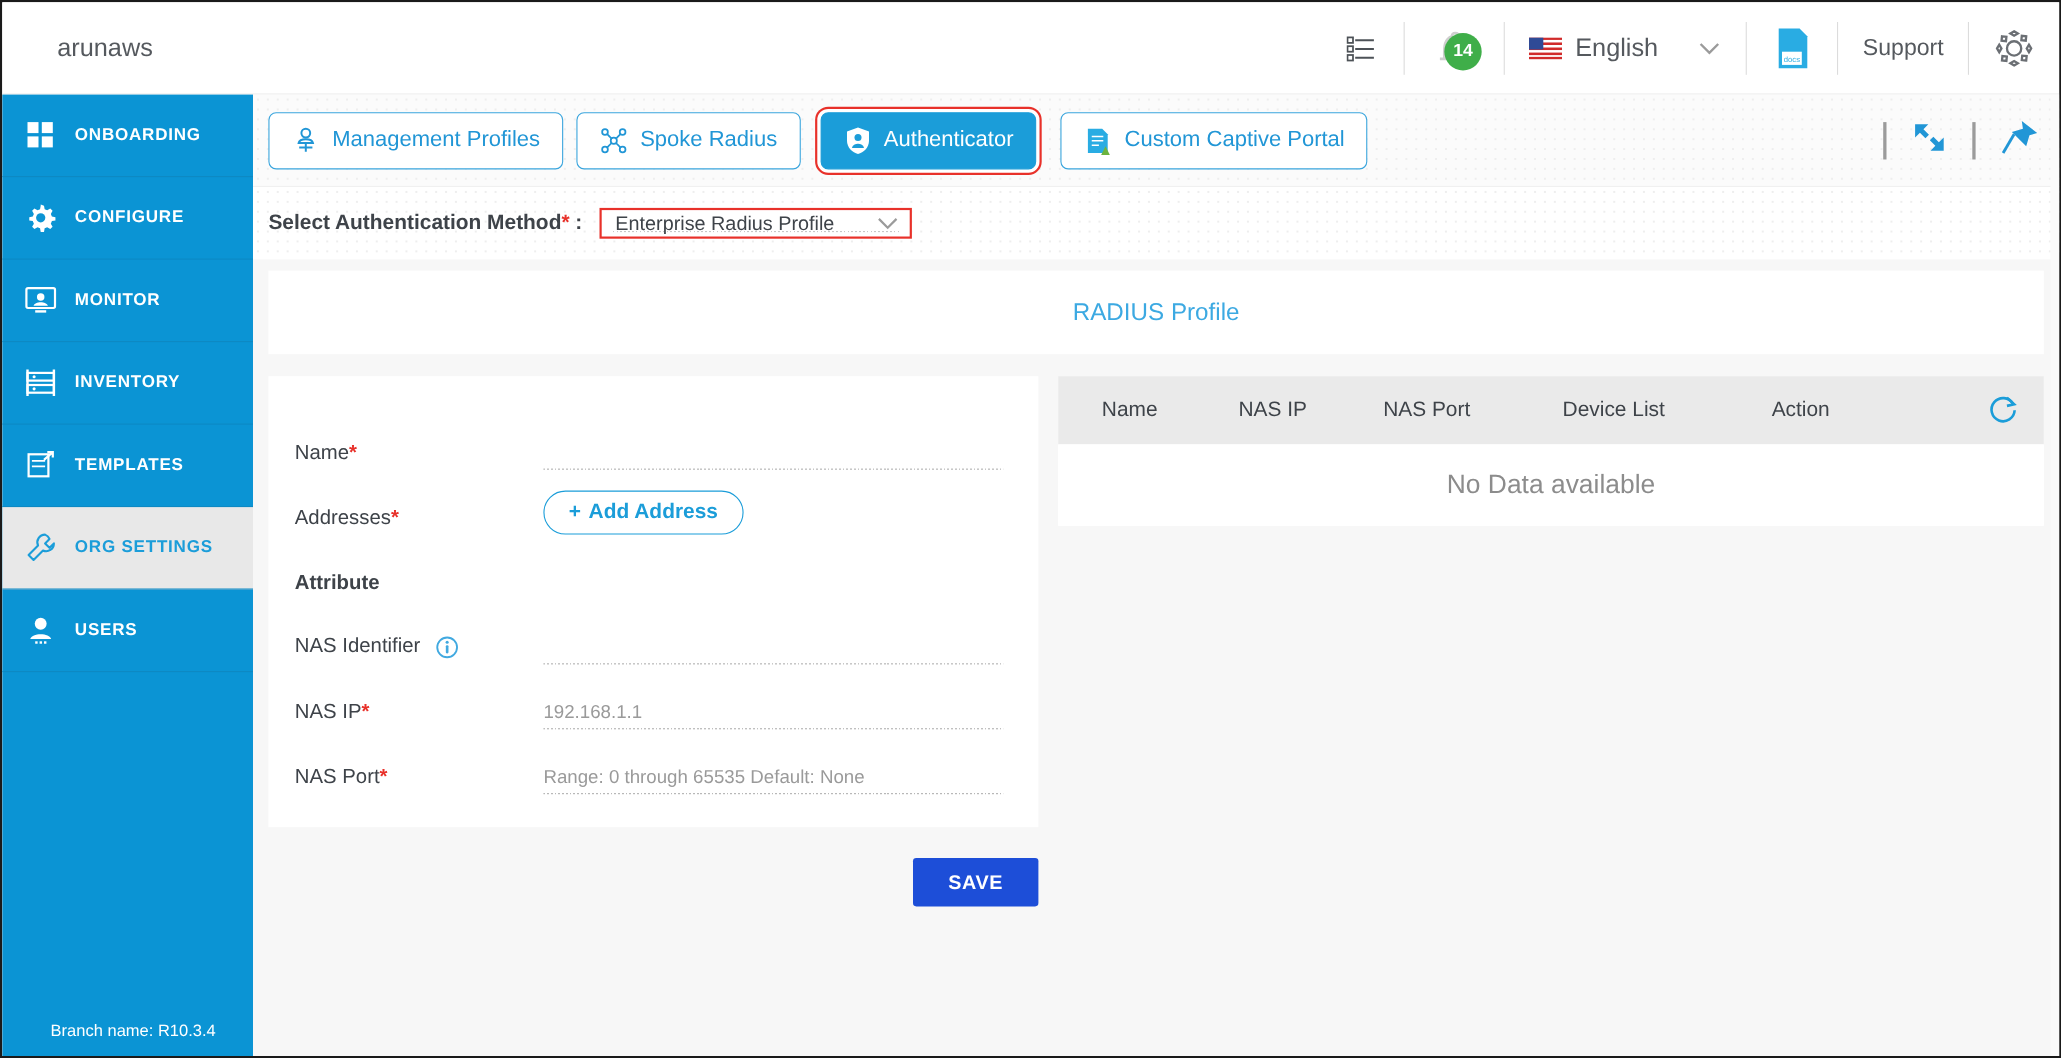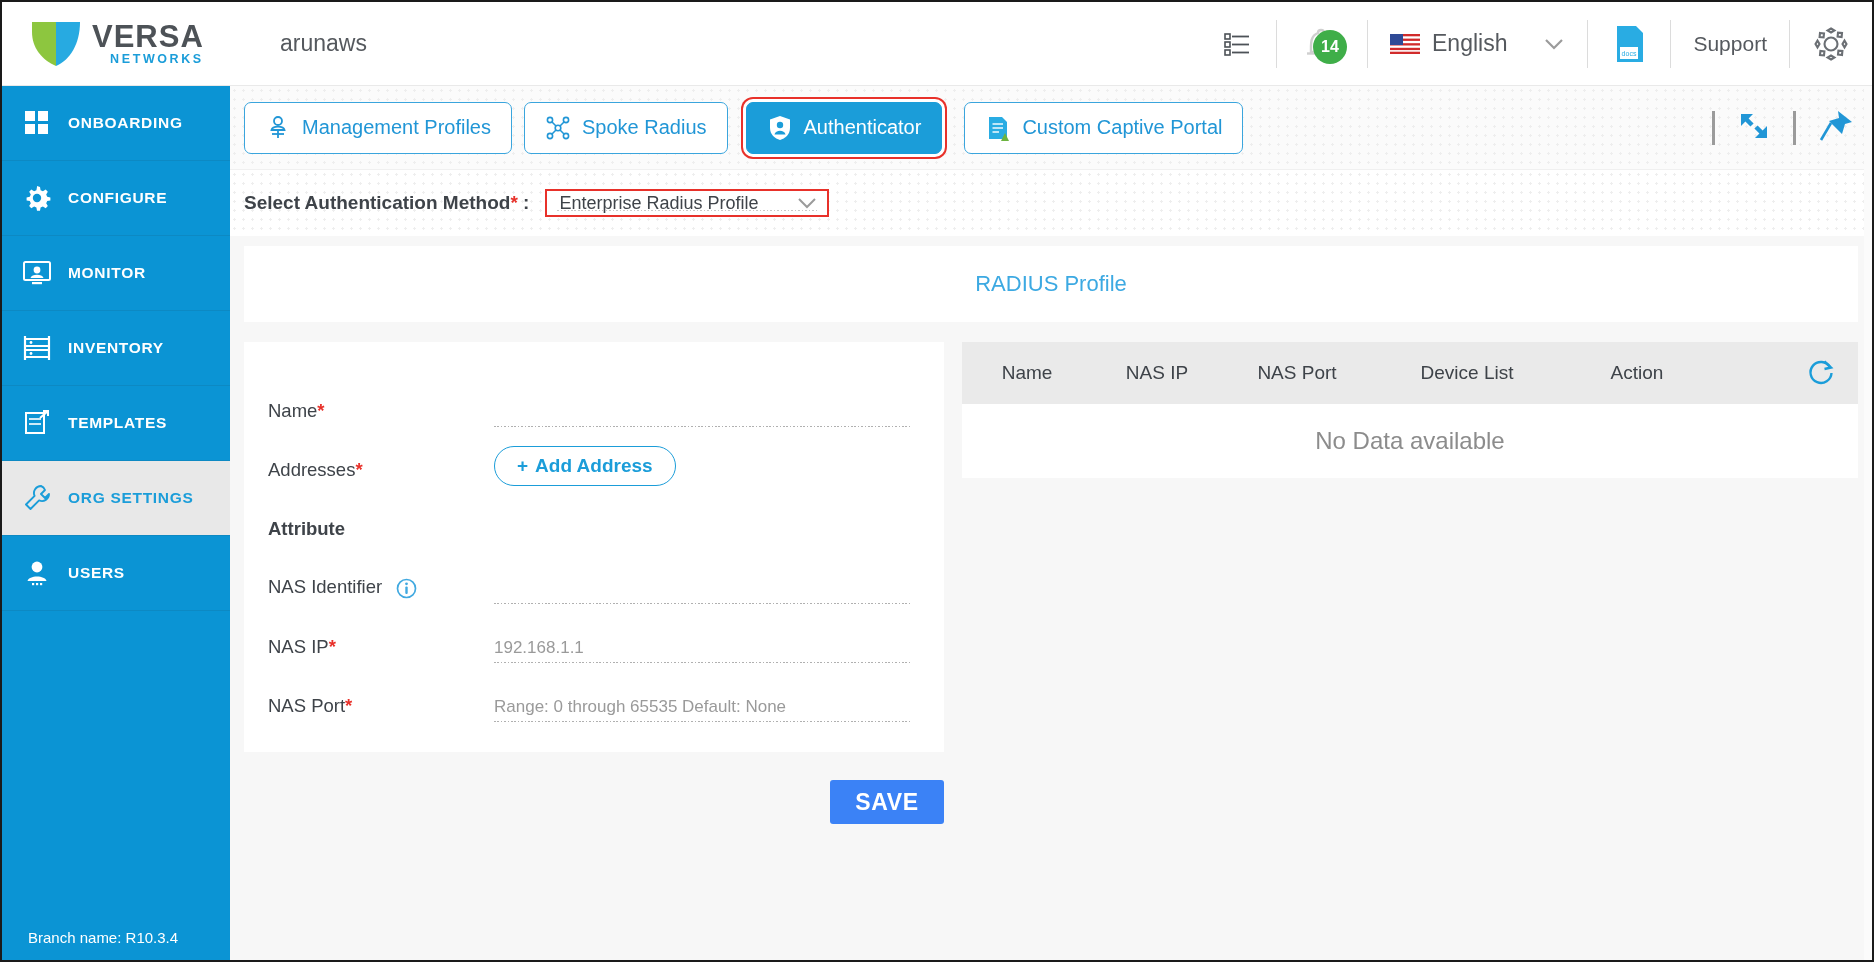--- a/index.html
+++ b/index.html
@@ -36,21 +36,21 @@
     color: #4d5257; font-family: "Liberation Sans", sans-serif;
   }
   .logo-sub {
     font-size: 12.5px; font-weight: bold; letter-spacing: 2.6px;
     color: #1b9dd9; text-align: right; margin-top: 1px;
   }
   .tenant-name {
     font-size: 23px; color: #55595e; margin-left: 50px; white-space: nowrap;
   }
   .header-right {
-    margin-left: auto; display: flex; align-items: center; height: 84px;
+    margin-left: auto; display: flex; align-items: center; height: 84px; text-align: center;
   }
   .hdr-item {
     display: flex; align-items: center; justify-content: center;
     height: 84px; padding: 0 22px;
   }
   .hdr-div { width: 1px; height: 48px; background: #dcdcdc; }
   .list-icon { display: block; }
   .bell-wrap { position: relative; width: 46px; height: 44px; }
   .badge {
     position: absolute; right: -2px; top: 8px;
@@ -81,21 +81,21 @@
     display: flex; align-items: center; justify-content: center;
   }
   .nav-item .nav-lbl {
     margin-left: 14px; font-size: 15.5px; font-weight: bold;
     letter-spacing: 0.7px;
   }
   .nav-item.active { background: #e8e8e8; color: #1b9dd9; }
   .branch {
     position: absolute; left: 0; bottom: 0;
     width: 228px; height: 50px;
-    display: flex; align-items: center; padding-left: 26px;
+    display: flex; align-items: center; padding-left: 44px;
     color: #ffffff; font-size: 15px;
   }
 
   
   .main {
     position: absolute; top: 84px; left: 228px;
     width: 1642px; height: 876px;
     background: #f7f7f7;
   }
   .tabbar {
@@ -226,49 +226,39 @@
   .tbl-empty {
     height: 74px; display: flex; align-items: center; justify-content: center;
     font-size: 24px; color: #8c8c8c; background: #ffffff;
   }
 
   .save-row {
     display: flex; justify-content: flex-start;
     margin: 28px 0 0 0; padding-left: 600px;
   }
   .save-btn {
-    width: 114px; height: 44px; background: #3b82f6;
+    width: 114px; height: 44px; background: #1d4ed8;
     color: #ffffff; border: none; border-radius: 3px;
-    font-size: 23px; font-weight: bold; letter-spacing: 0.6px;
+    font-size: 18px; font-weight: bold; letter-spacing: 0.6px;
     cursor: pointer;
   }
 
   
   .vscroll {
     position: absolute; right: 0; top: 84px;
     width: 8px; height: 876px; background: #fbfbfb;
   }
 </style>
 </head>
 <body>
 
 <div class="app">
 
   <div class="header">
 
-    <div class="logo-zone">
-      <svg class="logo-mark" viewBox="0 0 56 52">
-        <path d="M4 4 L28 4 L28 48 C14 42 4 30 4 14 Z" fill="#8dc63f"></path>
-        <path d="M28 4 L52 4 C52 26 42 42 28 48 Z" fill="#27aae1"></path>
-      </svg>
-      <div class="logo-text">
-        <div class="logo-word">VERSA</div>
-        <div class="logo-sub">NETWORKS</div>
-      </div>
-    </div>
 
     <div class="tenant-name">arunaws</div>
 
     <div class="header-right">
 
       <div class="hdr-item">
         <svg class="list-icon" width="30" height="26" viewBox="0 0 30 26">
           <rect x="1" y="3" width="5" height="5" fill="none" stroke="#4d5257" stroke-width="1.6"></rect>
           <rect x="1" y="11" width="5" height="5" fill="none" stroke="#4d5257" stroke-width="1.6"></rect>
           <rect x="1" y="19" width="5" height="5" fill="none" stroke="#4d5257" stroke-width="1.6"></rect>

